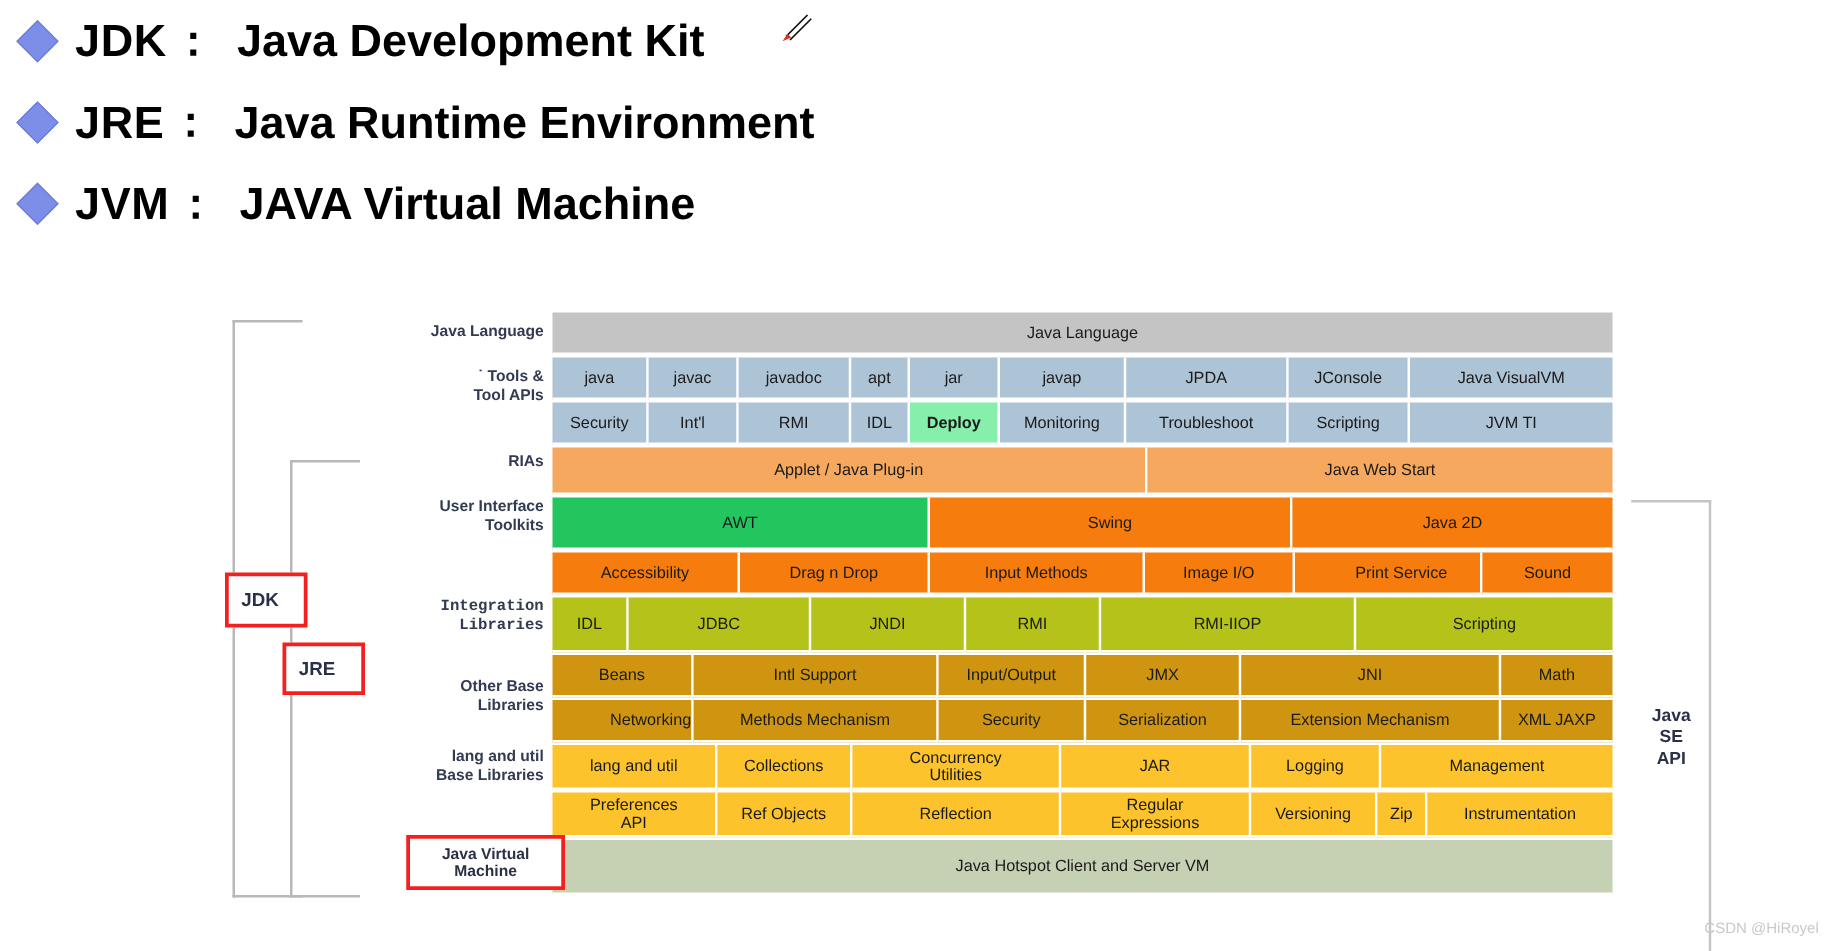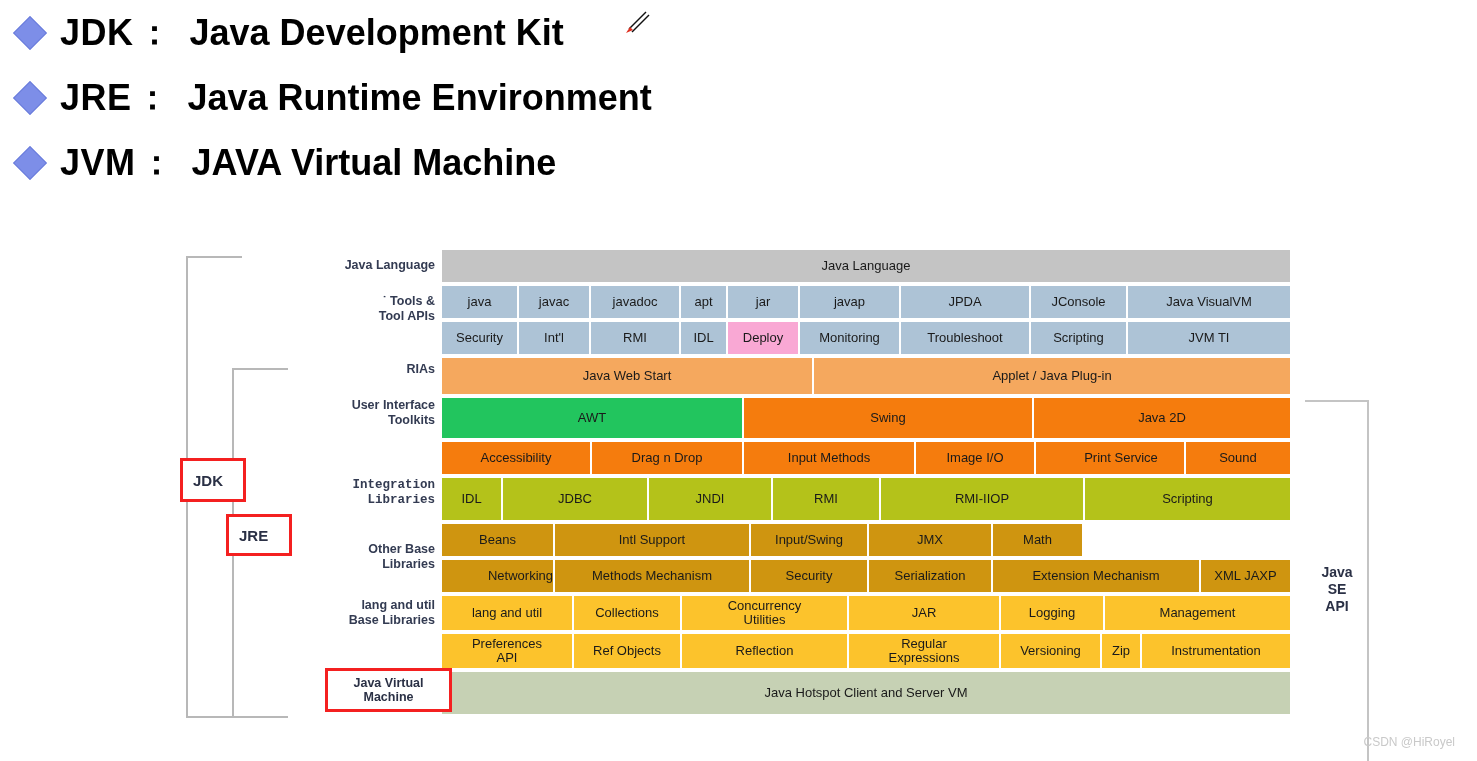--- a/index.html
+++ b/index.html
@@ -146,29 +146,29 @@
         <div class="cell" style="width: 101px; flex: 0 0 101px; background: rgb(173, 195, 214);">javap</div>
         <div class="cell" style="width: 130px; flex: 0 0 130px; background: rgb(173, 195, 214);">JPDA</div>
         <div class="cell" style="width: 97px; flex: 0 0 97px; background: rgb(173, 195, 214);">JConsole</div>
         <div class="cell" style="width: 162px; flex: 0 0 162px; background: rgb(173, 195, 214);">Java VisualVM</div>
       </div>
       <div class="band sep" style="height: 34px;">
         <div class="cell" style="width: 77px; flex: 0 0 77px; background: rgb(173, 195, 214);">Security</div>
         <div class="cell" style="width: 72px; flex: 0 0 72px; background: rgb(173, 195, 214);">Int'l</div>
         <div class="cell" style="width: 90px; flex: 0 0 90px; background: rgb(173, 195, 214);">RMI</div>
         <div class="cell" style="width: 47px; flex: 0 0 47px; background: rgb(173, 195, 214);">IDL</div>
-        <div class="cell" style="width: 72px; flex: 0 0 72px; background: #f9a8d4;">Deploy</div>
+        <div class="cell" style="width: 72px; flex: 0 0 72px; background: #86efac; font-weight: bold;">Deploy</div>
         <div class="cell" style="width: 101px; flex: 0 0 101px; background: rgb(173, 195, 214);">Monitoring</div>
         <div class="cell" style="width: 130px; flex: 0 0 130px; background: rgb(173, 195, 214);">Troubleshoot</div>
         <div class="cell" style="width: 97px; flex: 0 0 97px; background: rgb(173, 195, 214);">Scripting</div>
         <div class="cell" style="width: 162px; flex: 0 0 162px; background: rgb(173, 195, 214);">JVM TI</div>
       </div>
       <div class="band sep" style="height: 38px;">
+        <div class="cell" style="width: 476px; flex: 0 0 476px; background: rgb(245, 168, 94);">Applet / Java Plug-in</div>
         <div class="cell" style="width: 372px; flex: 0 0 372px; background: rgb(245, 168, 94);">Java Web Start</div>
-        <div class="cell" style="width: 476px; flex: 0 0 476px; background: rgb(245, 168, 94);">Applet / Java Plug-in</div>
       </div>
       <div class="band sep" style="height: 42px;">
         <div class="cell" style="width: 302px; flex: 0 0 302px; background: #22c55e;">AWT</div>
         <div class="cell" style="width: 290px; flex: 0 0 290px; background: rgb(245, 124, 13);">Swing</div>
         <div class="cell" style="width: 256px; flex: 0 0 256px; background: rgb(245, 124, 13);">Java 2D</div>
       </div>
       <div class="band sep" style="height: 34px;">
         <div class="cell" style="width: 150px; flex: 0 0 150px; background: rgb(245, 124, 13);">Accessibility</div>
         <div class="cell" style="width: 152px; flex: 0 0 152px; background: rgb(245, 124, 13);">Drag n Drop</div>
         <div class="cell" style="width: 172px; flex: 0 0 172px; background: rgb(245, 124, 13);">Input Methods</div>
@@ -180,22 +180,23 @@
         <div class="cell" style="width: 61px; flex: 0 0 61px; background: rgb(180, 194, 26);">IDL</div>
         <div class="cell" style="width: 146px; flex: 0 0 146px; background: rgb(180, 194, 26);">JDBC</div>
         <div class="cell" style="width: 124px; flex: 0 0 124px; background: rgb(180, 194, 26);">JNDI</div>
         <div class="cell" style="width: 108px; flex: 0 0 108px; background: rgb(180, 194, 26);">RMI</div>
         <div class="cell" style="width: 204px; flex: 0 0 204px; background: rgb(180, 194, 26);">RMI-IIOP</div>
         <div class="cell" style="width: 205px; flex: 0 0 205px; background: rgb(180, 194, 26);">Scripting</div>
       </div>
       <div class="band sep" style="height: 34px;">
         <div class="cell" style="width: 113px; flex: 0 0 113px; background: rgb(207, 149, 16);">Beans</div>
         <div class="cell" style="width: 196px; flex: 0 0 196px; background: rgb(207, 149, 16);">Intl Support</div>
-        <div class="cell" style="width: 118px; flex: 0 0 118px; background: rgb(207, 149, 16);">Input/Swing</div>
+        <div class="cell" style="width: 118px; flex: 0 0 118px; background: rgb(207, 149, 16);">Input/Output</div>
         <div class="cell" style="width: 124px; flex: 0 0 124px; background: rgb(207, 149, 16);">JMX</div>
+        <div class="cell" style="width: 208px; flex: 0 0 208px; background: rgb(207, 149, 16);">JNI</div>
         <div class="cell" style="width: 89px; flex: 0 0 89px; background: rgb(207, 149, 16);">Math</div>
       </div>
       <div class="band sep" style="height: 34px;">
         <div class="cell" style="width: 113px; flex: 0 0 113px; background: rgb(207, 149, 16); padding-left: 48px;">Networking</div>
         <div class="cell" style="width: 196px; flex: 0 0 196px; background: rgb(207, 149, 16);">Methods Mechanism</div>
         <div class="cell" style="width: 118px; flex: 0 0 118px; background: rgb(207, 149, 16);">Security</div>
         <div class="cell" style="width: 124px; flex: 0 0 124px; background: rgb(207, 149, 16);">Serialization</div>
         <div class="cell" style="width: 208px; flex: 0 0 208px; background: rgb(207, 149, 16);">Extension Mechanism</div>
         <div class="cell" style="width: 89px; flex: 0 0 89px; background: rgb(207, 149, 16);">XML JAXP</div>
       </div>

